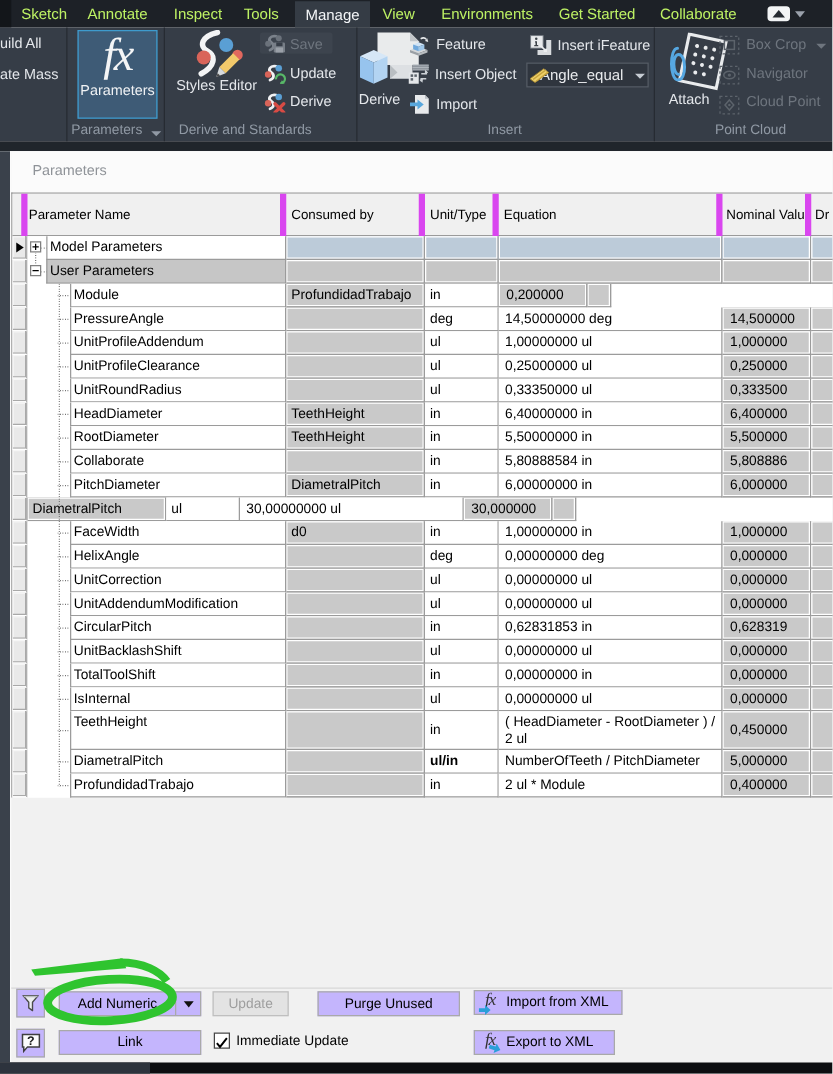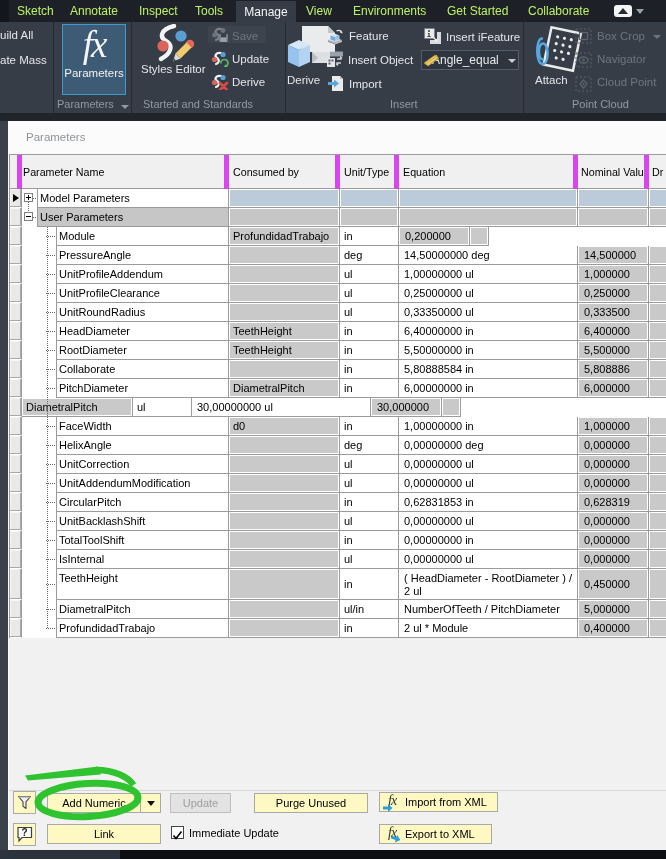--- a/index.html
+++ b/index.html
@@ -57,21 +57,21 @@
 .nz{width:207px;height:100%;background:#fff;position:relative;border-right:1px solid #9b9b9b}
 .nb{position:absolute;top:0;right:0;bottom:0;border-left:1px solid #9b9b9b;border-bottom:1px solid #9b9b9b;font-size:11px;color:#000;padding:3px 0 0 2px;white-space:nowrap;overflow:hidden}
 .nb1{left:15px}
 .nb2{left:34px;background:#fff}
 .exp{position:absolute;width:9px;height:9px;background:#fff;border:1px solid #808080;z-index:6}
 .exp:before{content:"";position:absolute;left:1px;top:3px;width:5px;height:1px;background:#000}
 .exp.plus:after{content:"";position:absolute;left:3px;top:1px;width:1px;height:5px;background:#000}
 .dotv{position:absolute;width:1px;background-image:linear-gradient(#666 1px, transparent 1px);background-size:1px 2px;z-index:4}
 .doth{position:absolute;height:1px;background-image:linear-gradient(90deg,#666 1px, transparent 1px);background-size:2px 1px;z-index:4}
 
-.btn{position:absolute;background:#fef9c3;border:1px solid #a9a9a9;font-size:11px;color:#000;text-align:center}
+.btn{position:absolute;background:#c4b5fd;border:1px solid #a9a9a9;font-size:11px;color:#000;text-align:center}
 .btn.dis{color:#9e9e9e;border-color:#bfbfbf;background:#e3e3e3}
 #sepline{position:absolute;left:0px;top:669px;width:657px;height:1px;background:#d8d8d8}
 #bottombar{position:absolute;left:0;top:850px;width:666px;height:9px;background:#0c0e11}
 #bottombar .l{position:absolute;left:0;top:0;width:120px;height:9px;background:#2d333d}
 .xmlbtn{text-align:left}
 .fxs{position:absolute;left:8px;top:0px;font-family:"Liberation Serif",serif;font-style:italic;font-size:14px;color:#333;letter-spacing:-1px}
 .fxa{position:absolute}
 .xl{position:absolute;left:25px;top:3px}
 .ck{position:absolute;left:170px;top:826px;width:13px;height:13px;background:#fff;border:1px solid #454545}
 .cklb{position:absolute;left:188px;top:827px;font-size:11px;color:#000}
@@ -228,21 +228,21 @@
         <circle cx="8.5" cy="8" r="1" fill="#5c636b"></circle>
 </svg>
 
 <svg class="abs" style="left:422px;top:30px;z-index:3" width="19" height="17" viewBox="0 0 19 17">
 <polygon points="2,11 13,3 17,6 6,14" fill="#edd06a" stroke="#9a7d2a" stroke-width="0.7"></polygon>
 <path d="M4.5,11.5 L14,4.5 M7,13 L16,6" stroke="#c9a53e" stroke-width="1"></path>
 <polygon points="2,11 4,12.8 8,15 6,14" fill="#caa63c"></polygon>
 </svg>
 
  <div class="rtxt" style="left:141px;top:41px">Styles Editor</div>
- <div class="plabel" style="left:143px">Started and Standards</div>
+ <div class="plabel" style="left:143px">Derive and Standards</div>
  <div id="saverect" style="position:absolute;left:208px;top:4px;width:58px;height:17px;background:#3d444e;border-radius:2px"></div>
  <div class="rtxt dis" style="left:232px;top:8px">Save</div>
  <div class="rtxt" style="left:232px;top:31px">Update</div>
  <div class="rtxt" style="left:232px;top:54px">Derive</div>
  <div class="rtxt" style="left:287px;top:52px">Derive</div>
  <div class="rtxt" style="left:349px;top:8px">Feature</div>
  <div class="rtxt" style="left:348px;top:32px">Insert Object</div>
  <div class="rtxt" style="left:349px;top:56px">Import</div>
  <div class="rtxt" style="left:446px;top:9px">Insert iFeature</div>
  <div id="combo">
@@ -530,21 +530,21 @@
               <div class="c gray nomc" style="width:71px;padding-top:9px;">0,450000</div>
               <div class="c gray dr" style="width:19px;"></div>
 </div>
             <div class="tr" style="top:411px;height:19px">
 <div class="rh"></div>
 <div class="nz">
                 <div class="doth" style="left:24px;top:9px;width:10px"></div>
                 <div class="nb nb2">DiametralPitch</div>
               </div>
 <div class="c gray" style="width:111px;"></div>
-              <div class="c white" style="width:59px;">ul/in</div>
+              <div class="c white" style="width:59px;font-weight:bold;">ul/in</div>
               <div class="c white eqc" style="width:179px;">NumberOfTeeth / PitchDiameter</div>
               <div class="c gray nomc" style="width:71px;">5,000000</div>
               <div class="c gray dr" style="width:19px;"></div>
 </div>
             <div class="tr" style="top:430px;height:19px">
 <div class="rh"></div>
 <div class="nz">
                 <div class="doth" style="left:24px;top:9px;width:10px"></div>
                 <div class="nb nb2">ProfundidadTrabajo</div>
               </div>

